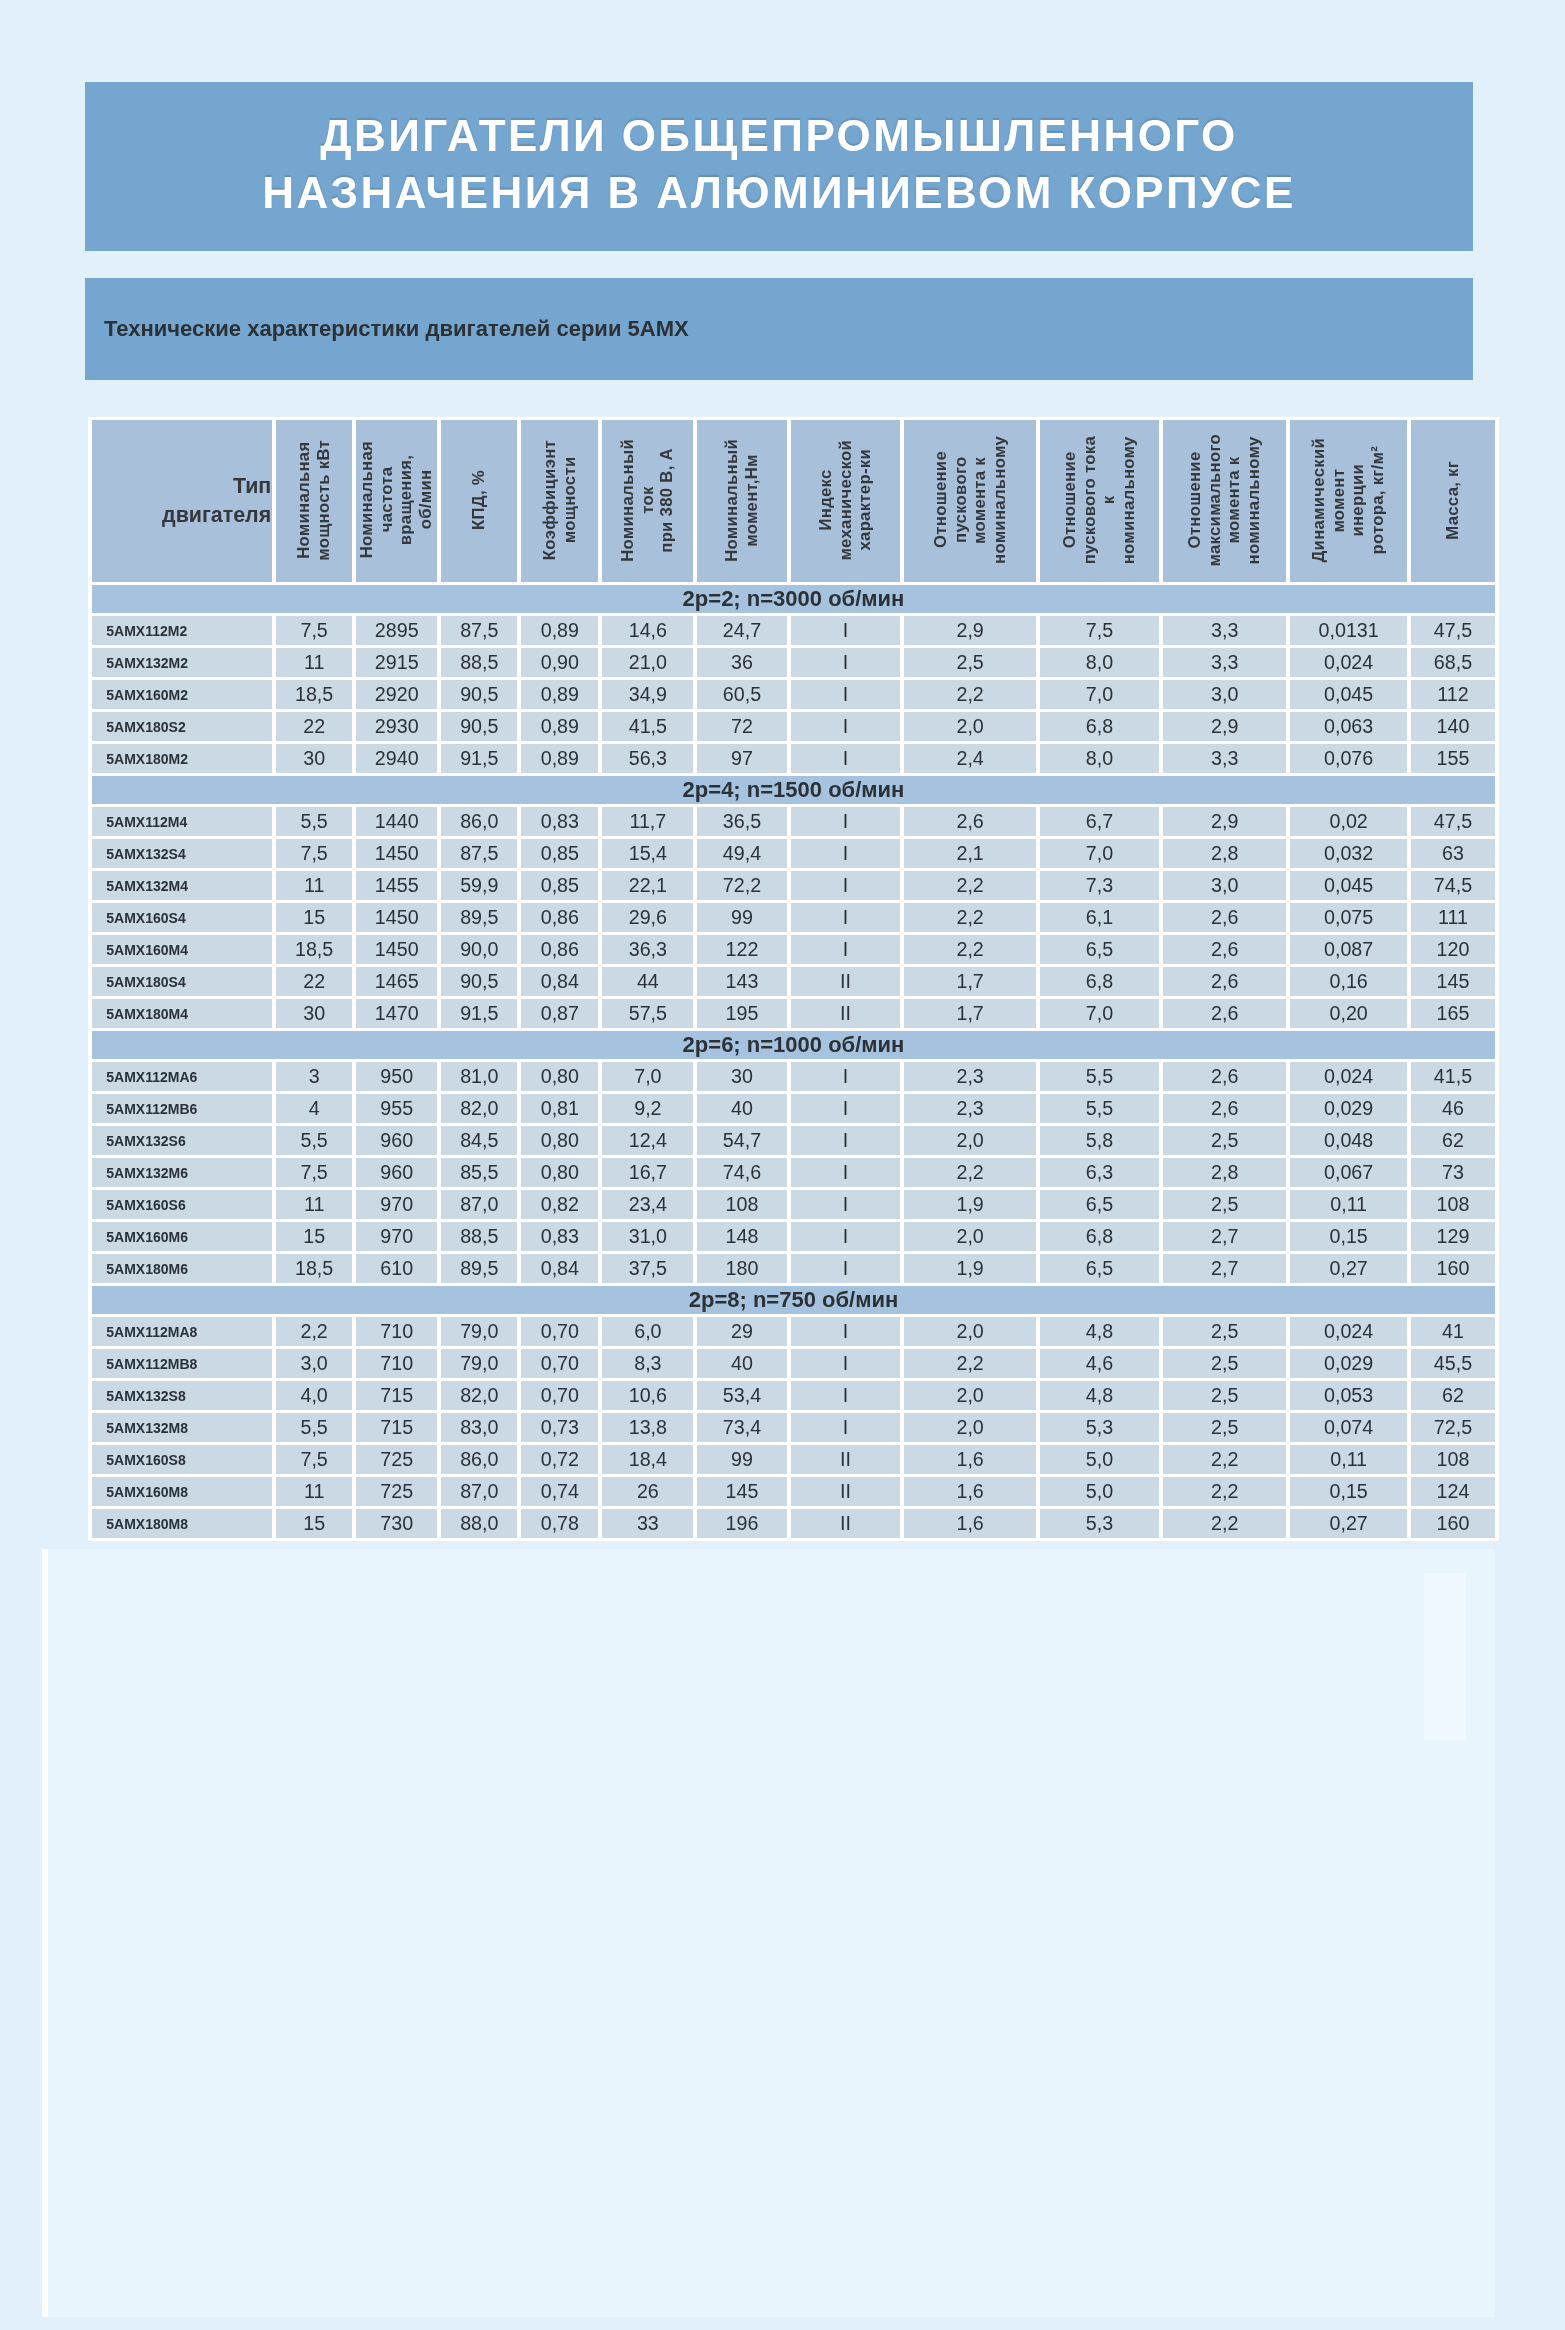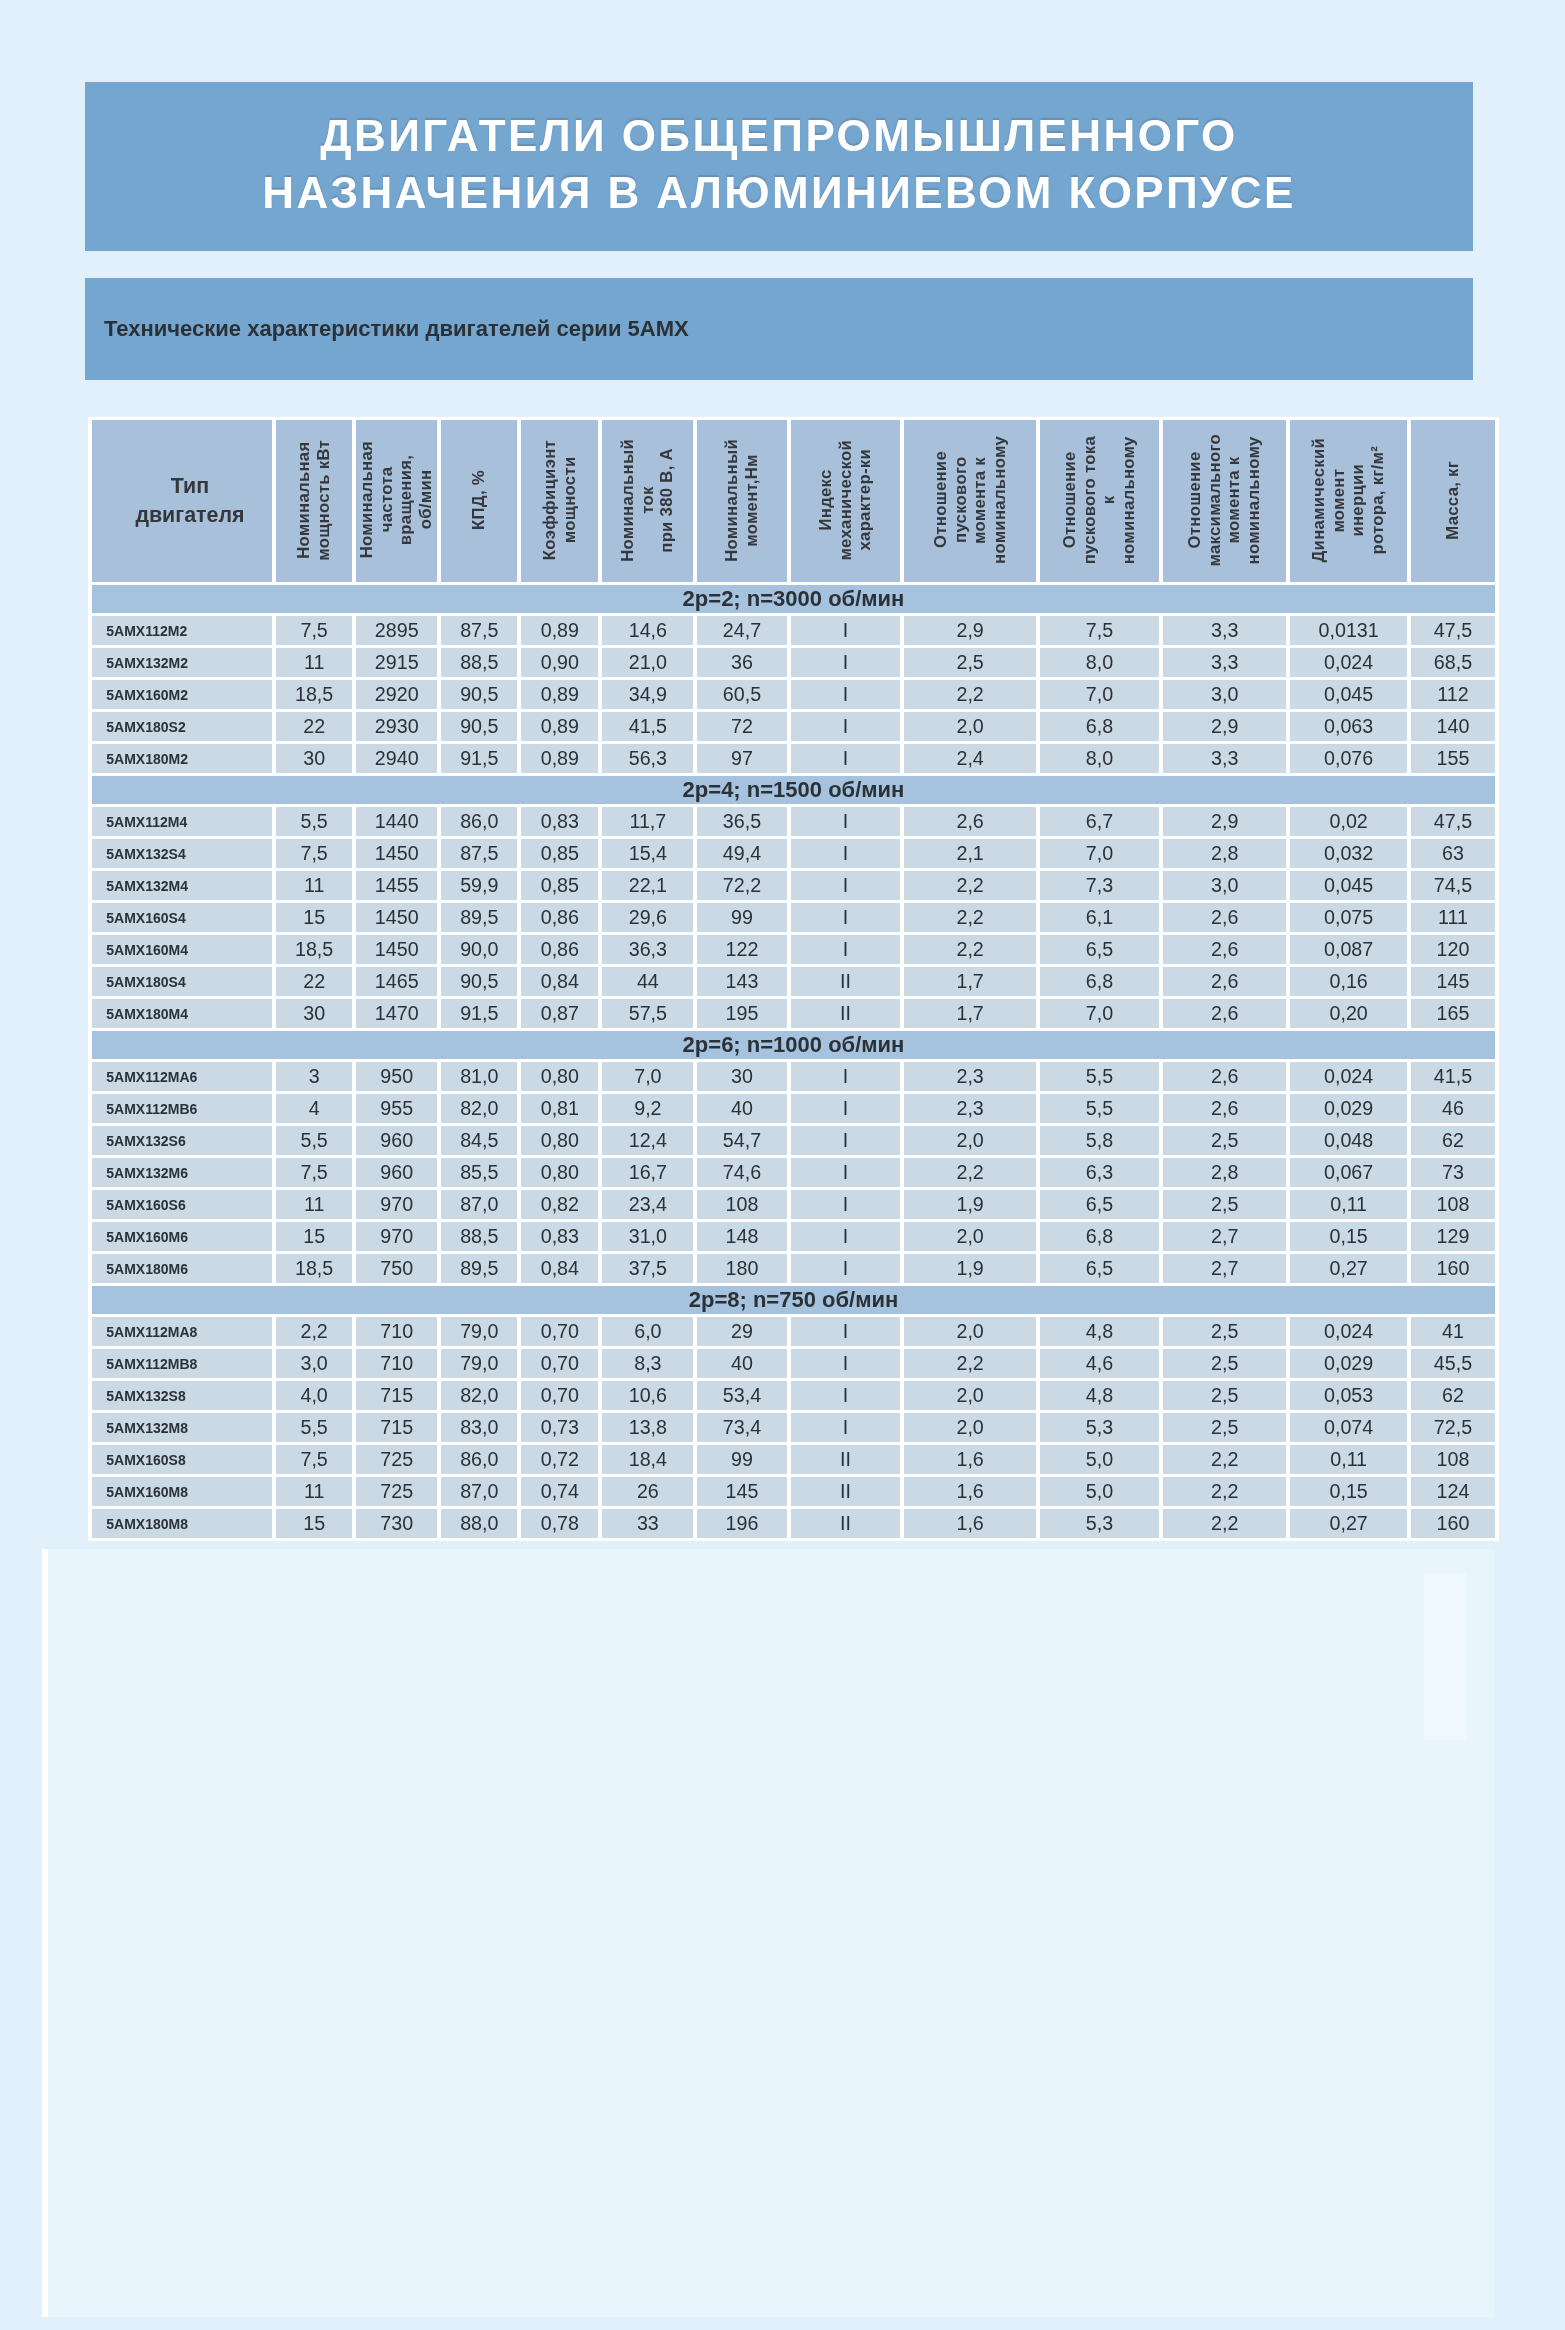--- a/index.html
+++ b/index.html
@@ -39,21 +39,21 @@
   }
   th.head .vh{
     display:inline-block;
     writing-mode:vertical-rl;transform:rotate(180deg);
     white-space:pre-line;
     font-weight:bold;font-size:16.7px;line-height:1.18;
     color:#34383d;letter-spacing:0.3px;
     max-height:155px;
   }
   th.typehead{
-    background:#a8c0d9;vertical-align:middle;text-align:center;
+    background:#a8c0d9;vertical-align:middle;text-align:right;
     padding-left:16.7px;font-weight:bold;font-size:21.4px;line-height:1.35;
     white-space:pre-line;color:#34383d;
   }
   tr.sec td{
     background:#a5c3df;height:27px;text-align:center;
     font-weight:bold;font-size:22px;color:#2c3136;
   }
   tr.datarow td{
     background:#cbd9e5;height:29px;text-align:center;
     font-size:19.7px;color:#2b3138;
@@ -415,21 +415,21 @@
           <td>I</td>
           <td>2,0</td>
           <td>6,8</td>
           <td>2,7</td>
           <td>0,15</td>
           <td>129</td>
         </tr>
         <tr class="datarow">
           <td class="type">5АМХ180М6</td>
           <td>18,5</td>
-          <td>750</td>
+          <td>610</td>
           <td>89,5</td>
           <td>0,84</td>
           <td>37,5</td>
           <td>180</td>
           <td>I</td>
           <td>1,9</td>
           <td>6,5</td>
           <td>2,7</td>
           <td>0,27</td>
           <td>160</td>

